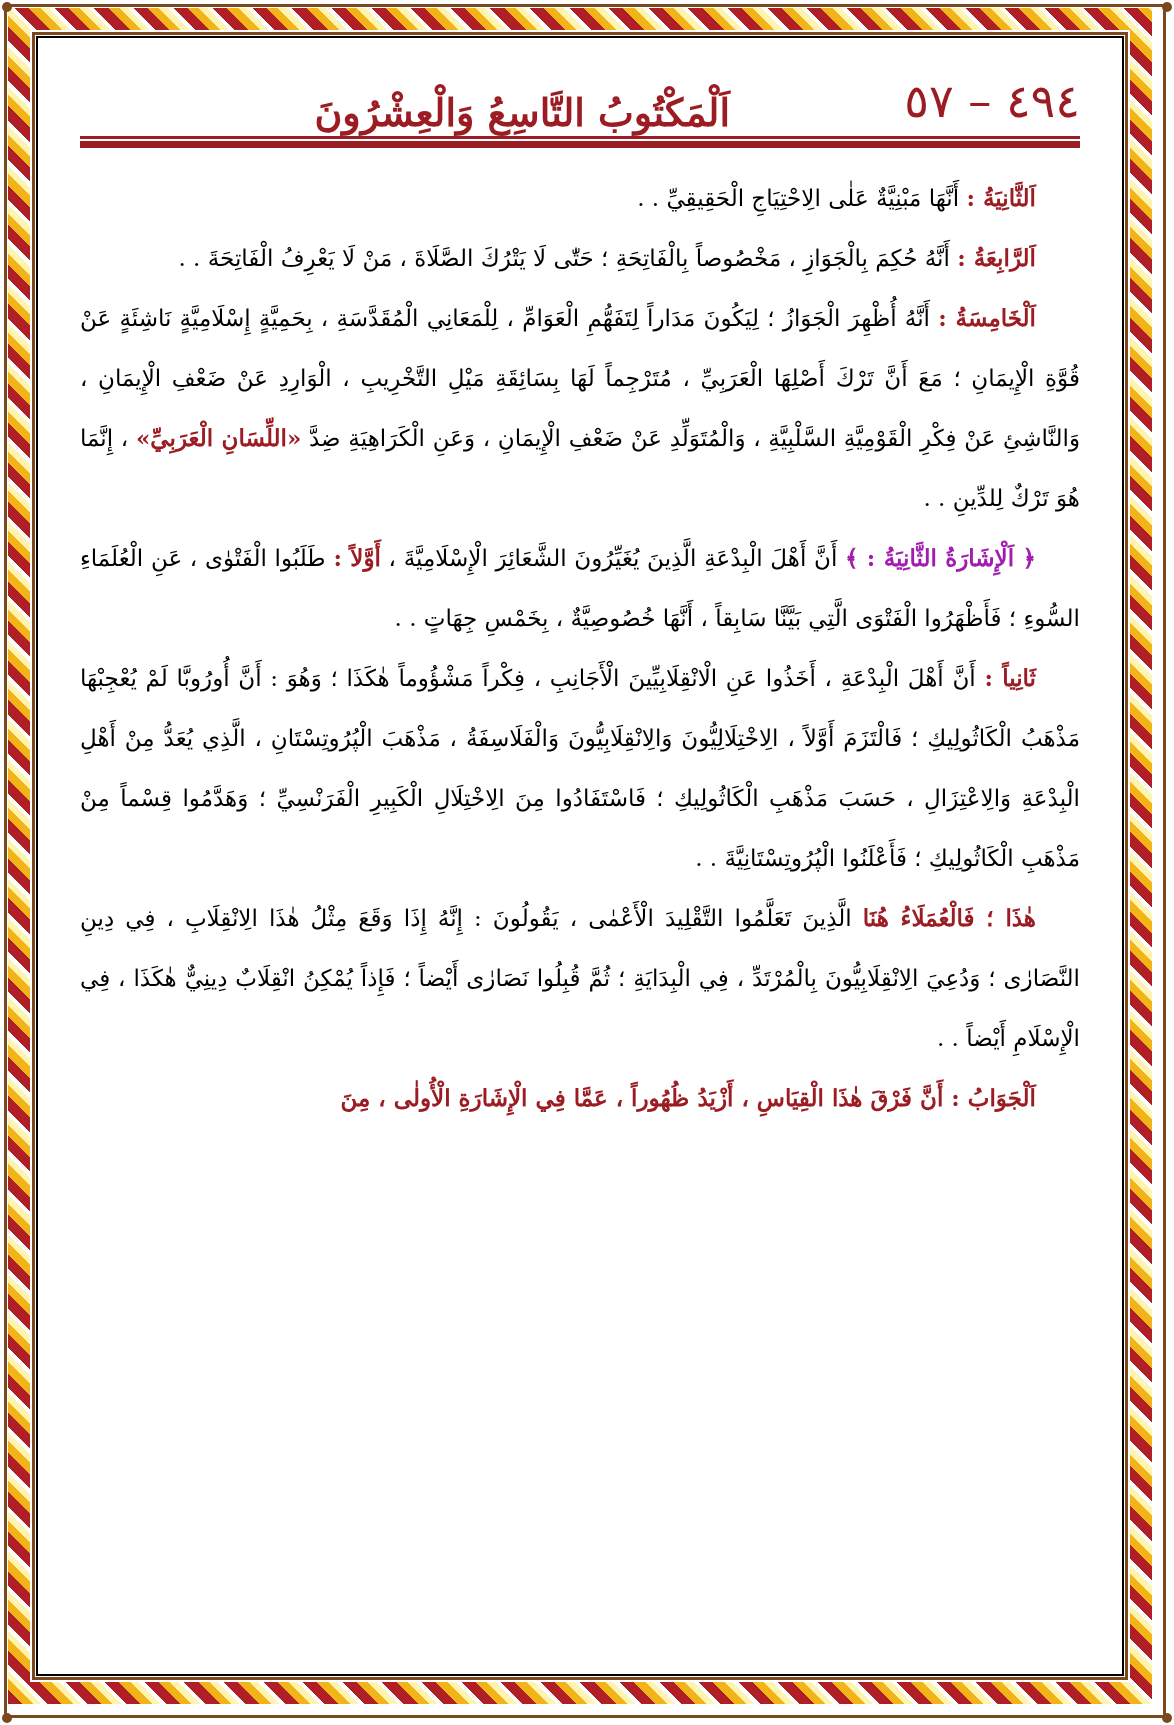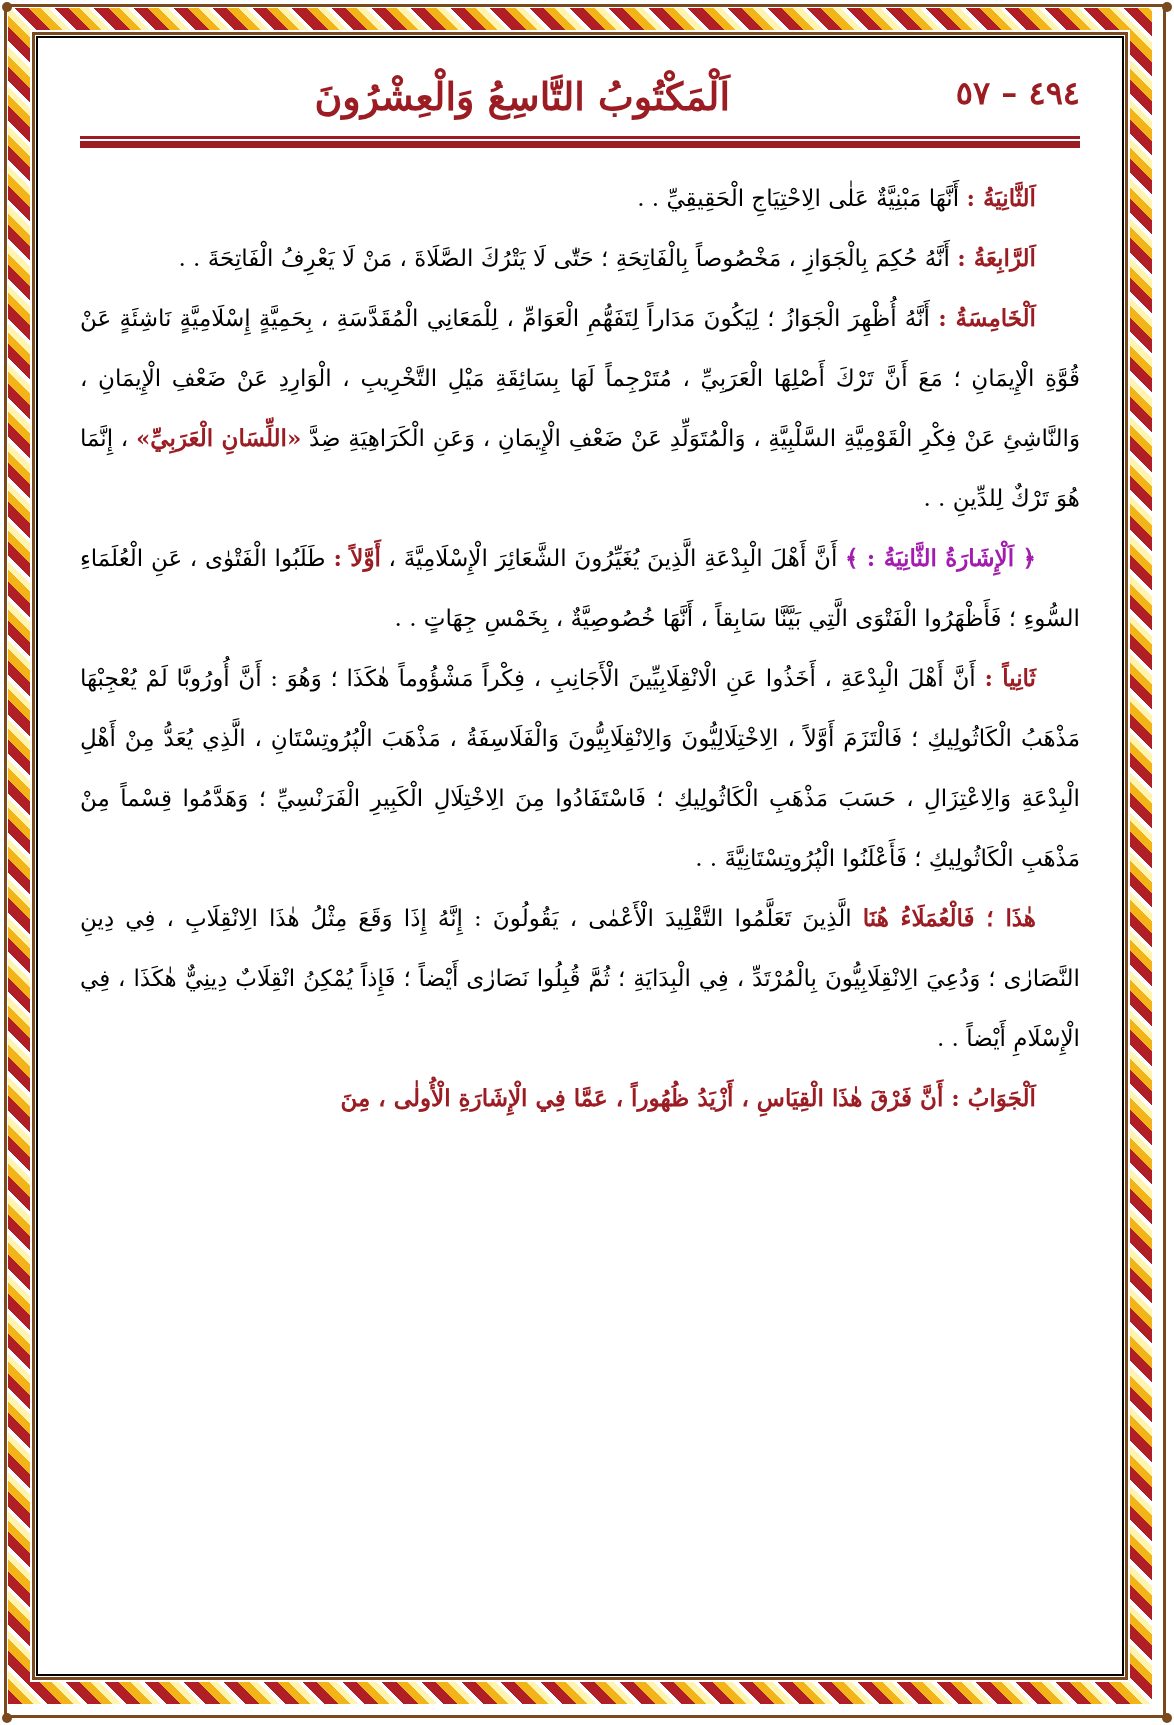--- a/index.html
+++ b/index.html
@@ -28,24 +28,24 @@
   }
   .corner-tick { position: absolute; width: 10px; height: 10px; background: #7a4a1e; border-radius: 50%; }
 
   .content {
     position: absolute; left: 80px; top: 60px; width: 1000px;
     direction: rtl; text-align: justify; color: #000;
   }
 
   .header { position: relative; height: 80px; }
   .header-title {
-    position: absolute; right: 350px; top: 14px; font-size: 38px; color: #9b1c22; font-weight: bold;
+    position: absolute; right: 350px; top: 30px; font-size: 38px; color: #9b1c22; font-weight: bold;
   }
   .header-page {
-    position: absolute; right: 0; top: 14px; font-size: 32px; color: #9b1c22; font-weight: bold; direction: rtl;
+    position: absolute; right: 0; top: 14px; font-size: 46px; color: #9b1c22; font-weight: normal; direction: rtl;
   }
   .header-rule { position: absolute; left: 0; right: 0; top: 76px; height: 12px; }
   .header-rule .thin { height: 3px; background: #9b1c22; }
   .header-rule .gap { height: 2px; }
   .header-rule .thick { height: 7px; background: #9b1c22; }
 
   .body-text { margin-top: 28px; font-size: 23px; line-height: 60px; }
   .para { margin: 0; text-indent: 44px; }
   .red { color: #9b1c22; font-weight: bold; }
   .ornament { color: #a21caf; font-weight: bold; }

